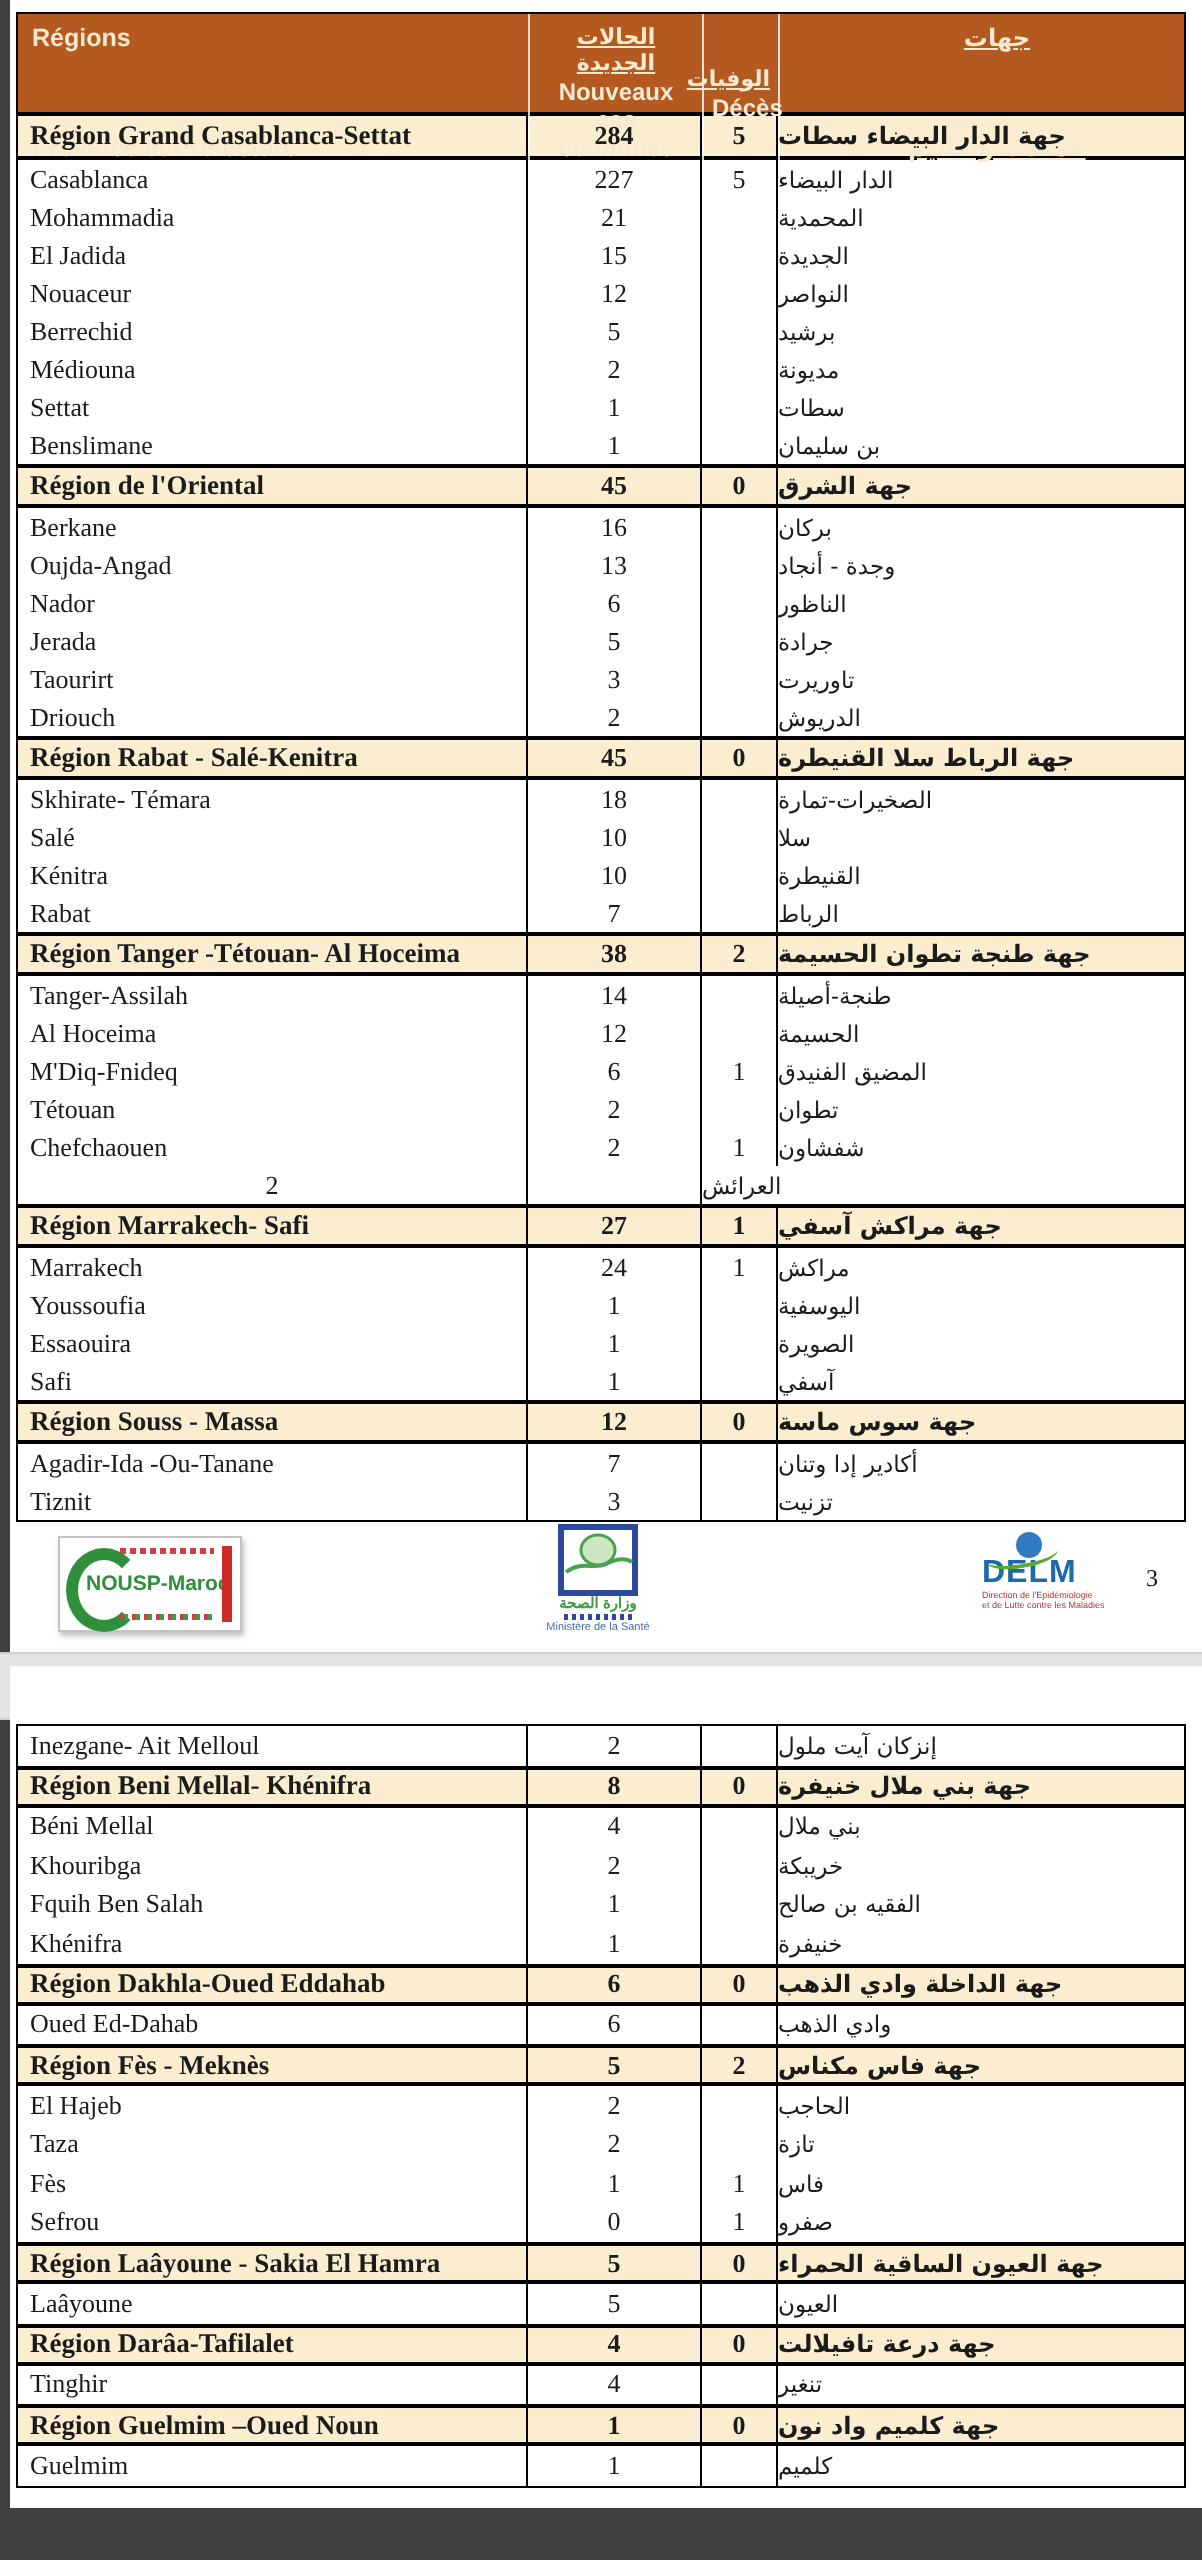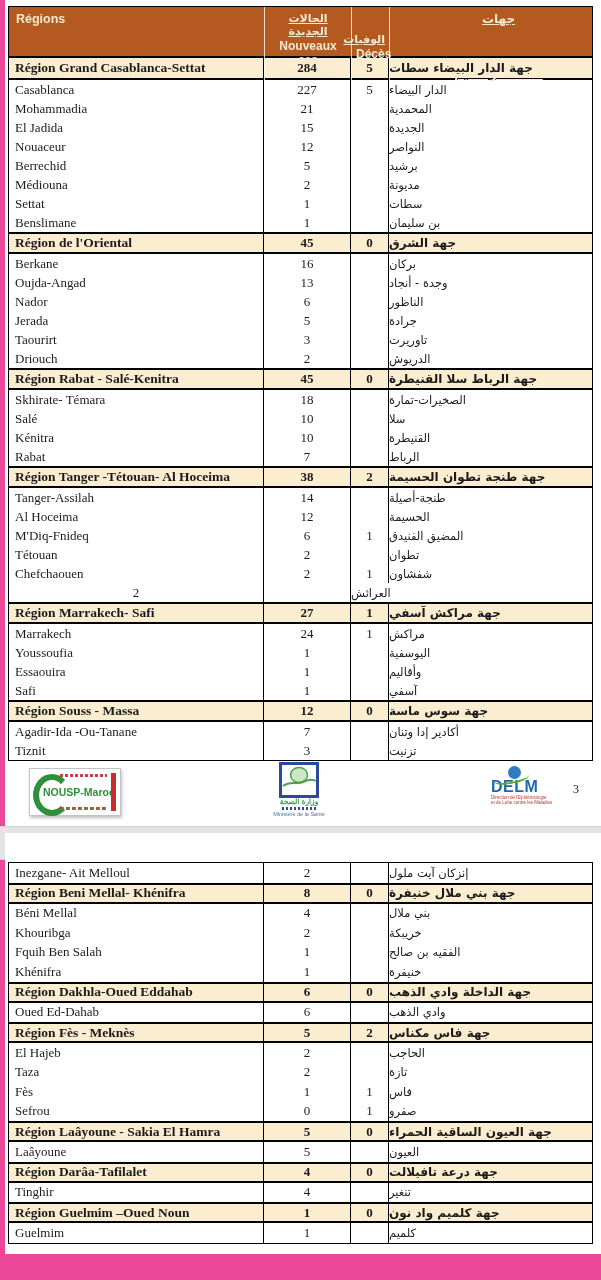--- a/index.html
+++ b/index.html
@@ -1,16 +1,16 @@
 <!DOCTYPE html>
 <html><head>
 <meta charset="utf-8">
 <style>
   html,body{margin:0;padding:0;background:#e6e6e6;}
-  .viewport{position:relative;width:601px;height:1280px;background:#ec4899;overflow:hidden;
+  .viewport{position:relative;width:601px;height:1280px;background:#404040;overflow:hidden;
             font-family:"Liberation Serif",serif;color:#1b1b1b;}
   .page{position:absolute;left:5px;right:0;background:#fff;}
   .page1{top:0;height:826px;}
   .page-gap{position:absolute;left:0;right:0;top:826px;height:32px;background:#e4e4e4;border-top:1px solid #cfcfcf;border-bottom:1px solid #cfcfcf;}
   .page2{top:833px;height:421px;}
 
   .tbl{position:absolute;left:3px;width:585px;border:1.5px solid #000;box-sizing:border-box;background:#fff;}
   .t1{top:6px;}
   .t2{top:29px;}
 
@@ -267,21 +267,21 @@
           <div class="row">
             <div class="cell c-fr">Youssoufia</div>
             <div class="cell c-num">1</div>
             <div class="cell c-num"></div>
             <div class="cell c-ar">اليوسفية</div>
           </div>
           <div class="row">
             <div class="cell c-fr">Essaouira</div>
             <div class="cell c-num">1</div>
             <div class="cell c-num"></div>
-            <div class="cell c-ar">وأقاليم</div>
+            <div class="cell c-ar">الصويرة</div>
           </div>
           <div class="row">
             <div class="cell c-fr">Safi</div>
             <div class="cell c-num">1</div>
             <div class="cell c-num"></div>
             <div class="cell c-ar">آسفي</div>
           </div>
           <div class="row region">
             <div class="cell c-fr">Région Souss - Massa</div>
             <div class="cell c-num">12</div>

